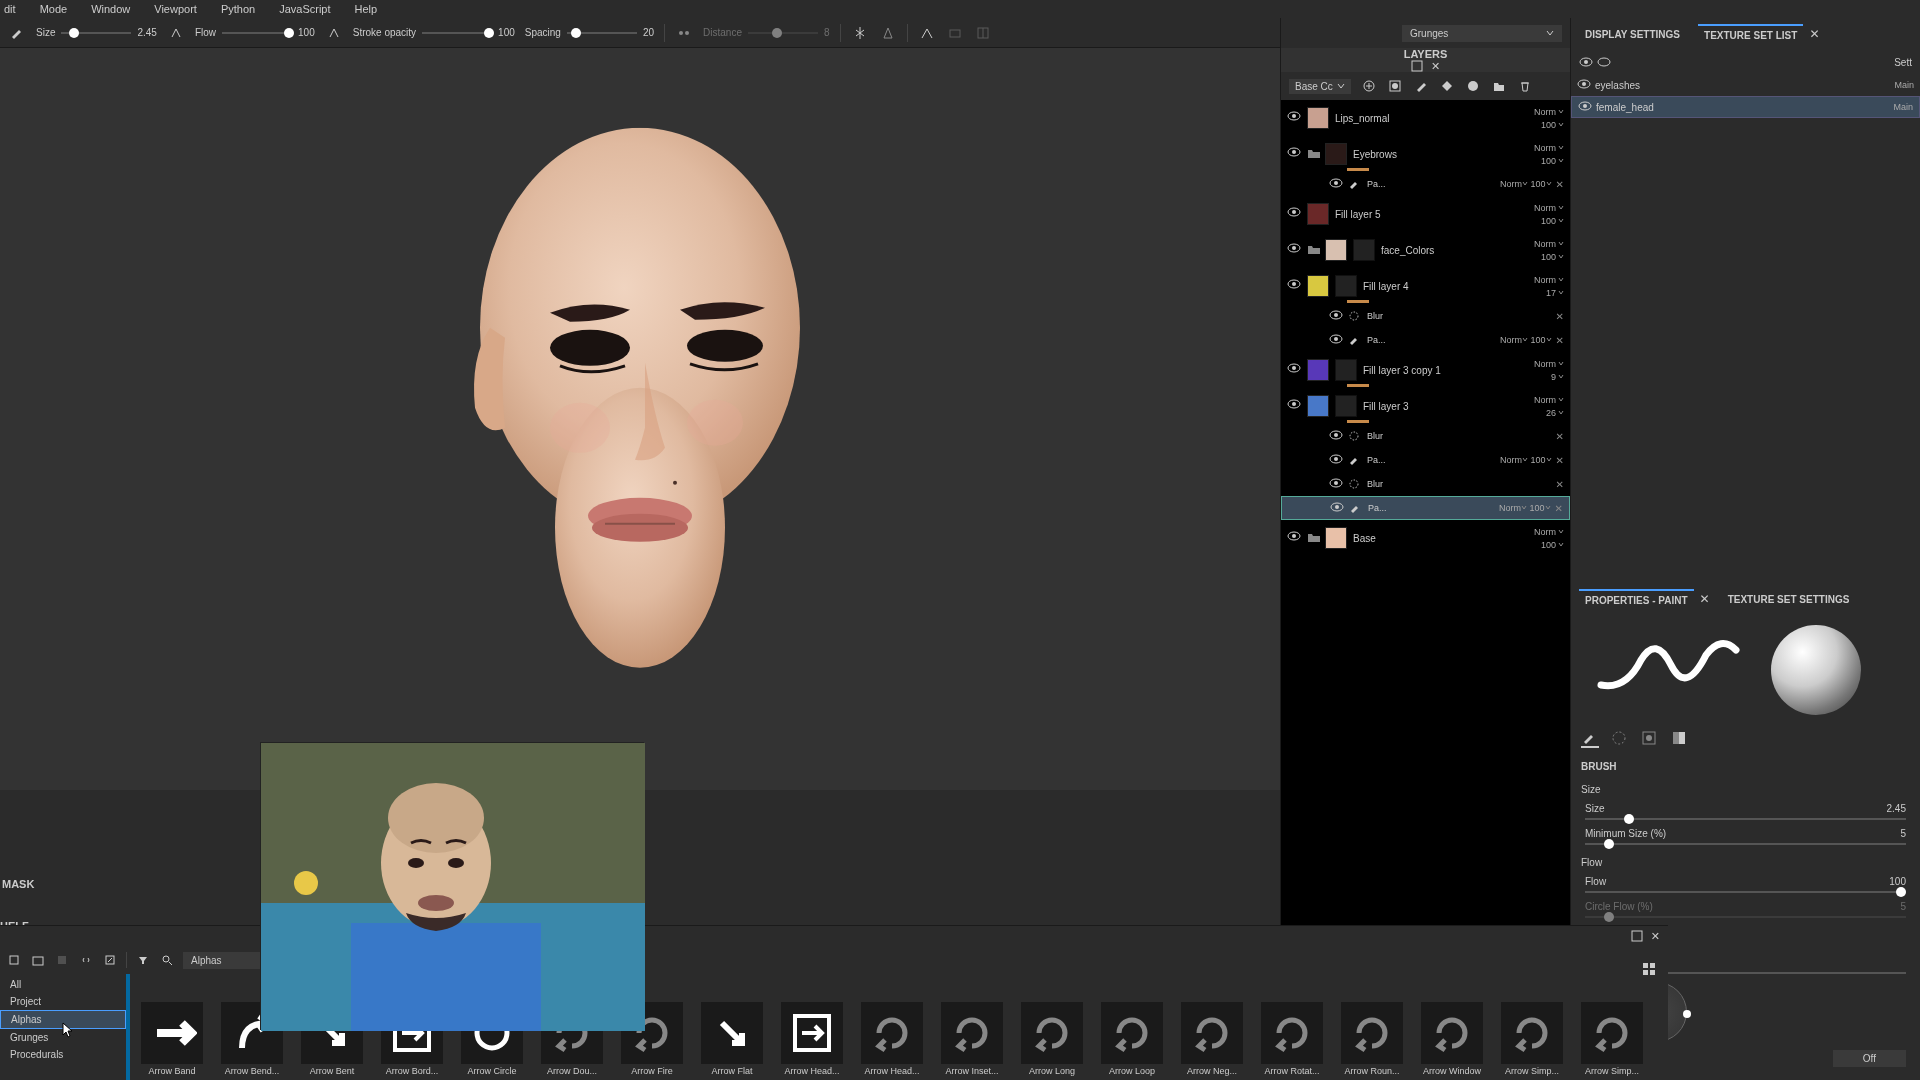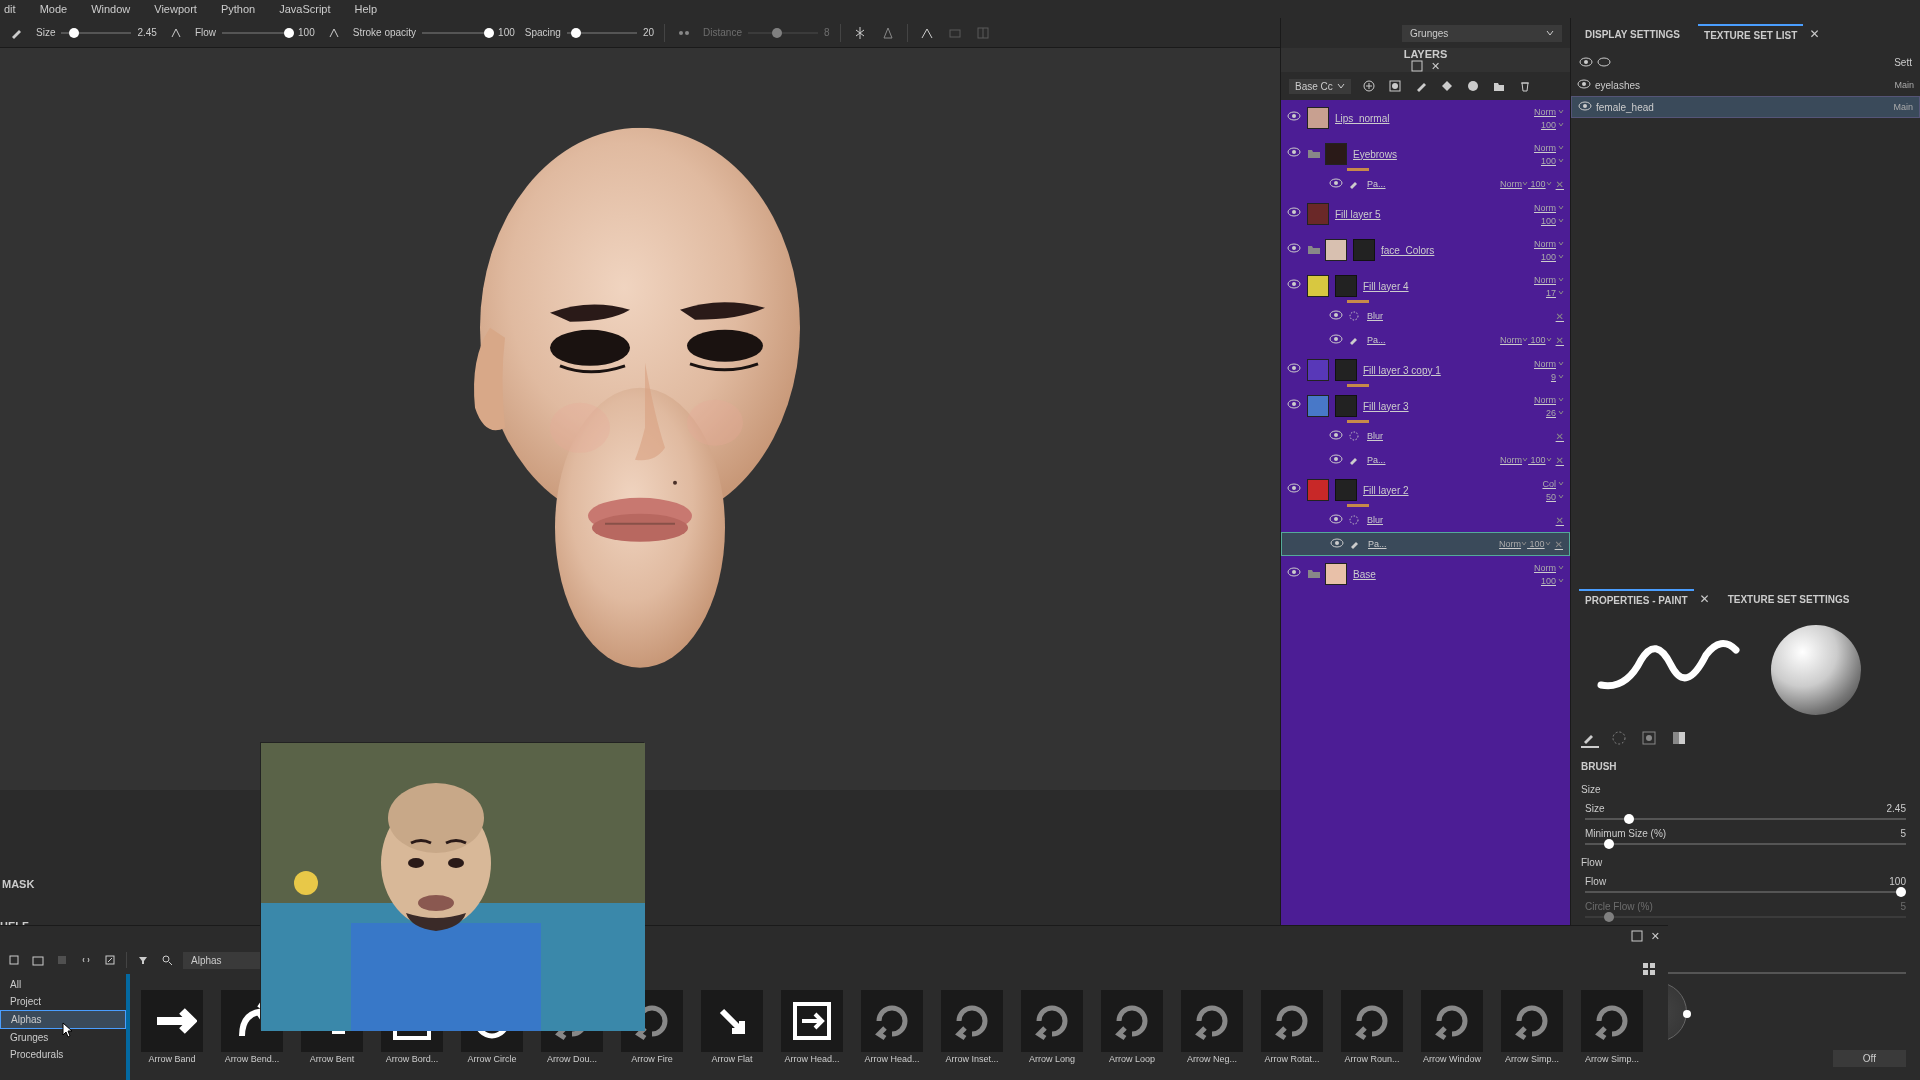--- a/index.html
+++ b/index.html
@@ -38,21 +38,21 @@
 .material-dd { background: #3a3a3a; padding: 3px 8px; font-size: 10px; width: 160px; display: flex; justify-content: space-between; align-items: center; cursor: pointer; margin-left: auto; }
 
 
 .layers-header { height: 24px; display: flex; align-items: center; justify-content: space-between; padding: 0 8px; background: #323232; flex-direction: column; }
 .layers-header .title { font-size: 11px; font-weight: bold; }
 .layers-header .icons { display: flex; gap: 8px; }
 .layers-toolbar { height: 28px; display: flex; align-items: center; gap: 10px; padding: 0 8px; background: #2b2b2b; }
 .layers-toolbar .ltbtn { width: 16px; height: 16px; cursor: pointer; display:flex; align-items:center; justify-content:center;}
 .layers-toolbar .mode-dd { background: #3a3a3a; padding: 2px 6px; font-size: 10px; display: flex; align-items: center; cursor: pointer; }
 
-.layers-list { flex: 1; overflow-y: auto; background: #4c1d95; text-decoration: underline; }
+.layers-list { flex: 1; overflow-y: auto; background: #000000; }
 .layer-row { display: flex; align-items: center; padding: 4px 6px; min-height: 36px; position: relative; }
 .layer-row .eye { width: 14px; height: 14px; margin-right: 6px; cursor: pointer; }
 .layer-row .folder-ico { width: 14px; height: 14px; margin-right: 4px; }
 .layer-row .thumb { width: 22px; height: 22px; background: #555; border: 1px solid #222; margin-right: 6px; }
 .layer-row .thumb2 { width: 22px; height: 22px; background: #222; border: 1px solid #111; margin-right: 6px; }
 .layer-row .name { flex: 1; font-size: 10px; }
 .layer-row .blend-opacity { display: flex; flex-direction: column; align-items: flex-end; font-size: 9px; color: #aaa; gap: 3px; }
 .layer-row .blend-opacity span { display: flex; align-items: center; gap: 2px; }
 .layer-effect { display: flex; align-items: center; padding: 2px 6px 2px 48px; min-height: 24px; font-size: 10px; position: relative; }
 .layer-effect .eff-eye { width: 12px; height: 12px; margin-right: 6px; }
@@ -94,21 +94,21 @@
 .shelf-label { position: absolute; left: 0px; top: 920px; font-size: 11px; font-weight:bold;}
 .shelf { position: absolute; left: 0; right: 252px; bottom: 0; height: 155px; background: #2b2b2b; border-top: 1px solid #1a1a1a; display:flex; flex-direction:column;}
 .shelf-header { height: 20px; display:flex; align-items:center; justify-content:flex-end; padding:0 8px; gap:8px;}
 .shelf-tools { height: 28px; display: flex; align-items: center; gap: 8px; padding: 0 6px; }
 .shelf-tools .sicon { width: 16px; height: 16px; cursor: pointer; display:flex;align-items:center;justify-content:center;}
 .shelf-search { background: #3a3a3a; padding: 3px 8px; font-size: 10px; width: 100px; border:none; color:#ccc;}
 .shelf-body { flex: 1; display: flex; }
 .shelf-cats { width: 130px; border-right: 4px solid #0369a1; padding: 2px 0; }
 .shelf-cat { padding: 3px 10px; font-size: 10px; cursor: pointer; }
 .shelf-cat.active { background: #3a4a5a; border:1px solid #4a9eff; }
-.shelf-items { flex: 1; display: flex; gap: 8px; padding: 4px 6px; overflow-x:auto; align-items:center;}
+.shelf-items { flex: 1; display: flex; gap: 8px; padding: 4px 6px; overflow-x:auto; align-items:flex-end;}
 .shelf-item { width: 72px; display: flex; flex-direction: column; align-items: center; gap: 2px; }
 .shelf-item .si-thumb { width: 62px; height: 62px; background: #1a1a1a; display:flex;align-items:center;justify-content:center;}
 .shelf-item .si-name { font-size: 9px; text-align: center; white-space: nowrap; overflow: hidden; text-overflow: ellipsis; width: 100%; }
 .grid-view-ico { width:16px;height:16px;cursor:pointer;position:absolute;right:10px;top:36px;}
 
 
 .webcam { position: absolute; left: 260px; bottom: 50px; width: 384px; height: 288px; background: linear-gradient(#6a7358,#4a5340); border:1px solid #222;}
 
 .cursor-arrow { position:absolute; left:62px; bottom:42px; width:12px;height:16px; pointer-events:none;}
 
@@ -569,40 +569,20 @@
             </svg>
           </span>
           <span class="eff-name">Pa...</span>
           <span class="eff-blend">Norm<svg width="6" height="6" style="display:inline">
               <path d="M1 1 L3 4 L5 1" stroke="#888" fill="none"></path>
             </svg> 100<svg width="6" height="6" style="display:inline">
               <path d="M1 1 L3 4 L5 1" stroke="#888" fill="none"></path>
             </svg></span>
           <span class="eff-x">✕</span>
         </div>
-        <div class="layer-row">
-          <span class="eye">
-            <svg width="14" height="10">
-              <ellipse cx="7" cy="5" rx="6" ry="4" stroke="#ccc" fill="none"></ellipse>
-              <circle cx="7" cy="5" r="2" fill="#ccc"></circle>
-            </svg>
-          </span>
-          <span class="thumb" style="background:#c82828"></span>
-          <span class="thumb2"></span>
-          <span class="name">Fill layer 2</span>
-          <span class="blend-opacity">
-            <span>Col<svg width="6" height="6">
-                <path d="M1 1 L3 4 L5 1" stroke="#888" fill="none"></path>
-              </svg></span>
-            <span>50<svg width="6" height="6">
-                <path d="M1 1 L3 4 L5 1" stroke="#888" fill="none"></path>
-              </svg></span>
-          </span>
-          <div class="stripe"></div>
-        </div>
         <div class="layer-effect">
           <span class="eff-eye">
             <svg width="14" height="10">
               <ellipse cx="7" cy="5" rx="6" ry="4" stroke="#ccc" fill="none"></ellipse>
               <circle cx="7" cy="5" r="2" fill="#ccc"></circle>
             </svg>
           </span>
           <span class="eff-ico">
             <svg width="12" height="12">
               <circle cx="6" cy="6" r="4" stroke="#ccc" fill="none" stroke-dasharray="1.5"></circle>

